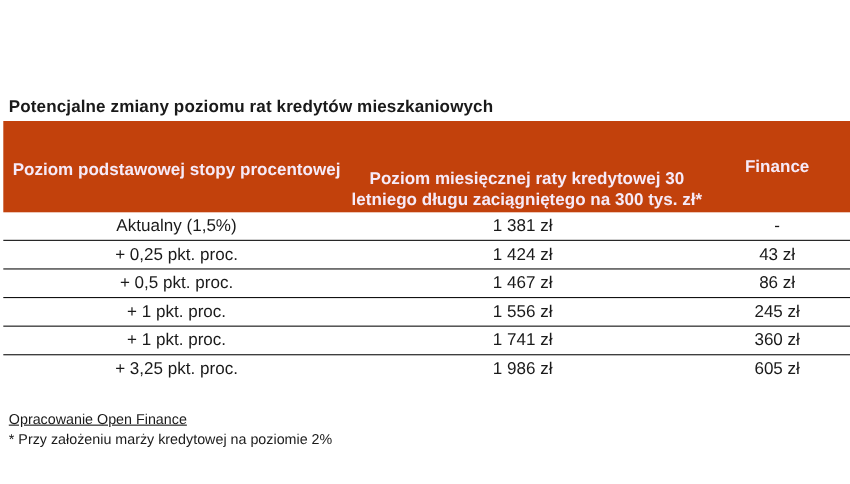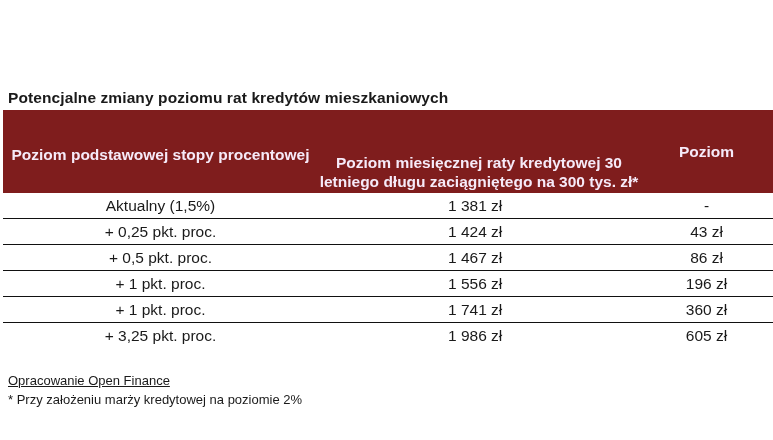--- a/index.html
+++ b/index.html
@@ -10,21 +10,21 @@
     }
     .title {
       position: absolute; left: 8px; top: 89px;
       font-size: 15.5px; font-weight: bold; color: #1a1a1a;
       letter-spacing: 0.1px; white-space: nowrap;
     }
     .table {
       position: absolute; left: 3px; top: 110px; width: 770px;
     }
     .thead {
-      display: flex; height: 83px; background: #7f1d1d; color: #f6eaf8;
+      display: flex; height: 83px; background: #c2410c; color: #f6eaf8;
       font-weight: bold; font-size: 15.5px; line-height: 19px;
     }
     .th { display: flex; align-items: center; justify-content: center; text-align: center; }
     .c1 { width: 315px; }
     .c2 { width: 322px; }
     .c3 { width: 133px; }
     .th.c1 { padding-top: 6px; box-sizing: border-box; }
     .th.c2 { padding-top: 0; margin-top: 40px; }
     .row {
       display: flex; height: 26px; font-size: 15.5px; color: #1a1a1a;
@@ -41,42 +41,42 @@
   </style>
 </head>
 <body>
 
 <div class="title">Potencjalne zmiany poziomu rat kredytów mieszkaniowych</div>
 
 <div class="table">
   <div class="thead">
     <div class="th c1">Poziom podstawowej stopy procentowej</div>
     <div class="th c2">Poziom miesięcznej raty kredytowej 30 letniego długu zaciągniętego na 300 tys. zł*</div>
-    <div class="th c3">Poziom</div>
+    <div class="th c3">Finance</div>
   </div>
   <div class="tbody">
     <div class="row">
       <div class="td c1">Aktualny (1,5%)</div>
       <div class="td c2">1 381 zł</div>
       <div class="td c3">-</div>
     </div>
     <div class="row">
       <div class="td c1">+ 0,25 pkt. proc.</div>
       <div class="td c2">1 424 zł</div>
       <div class="td c3">43 zł</div>
     </div>
     <div class="row">
       <div class="td c1">+ 0,5 pkt. proc.</div>
       <div class="td c2">1 467 zł</div>
       <div class="td c3">86 zł</div>
     </div>
     <div class="row">
       <div class="td c1">+ 1 pkt. proc.</div>
       <div class="td c2">1 556 zł</div>
-      <div class="td c3">196 zł</div>
+      <div class="td c3">245 zł</div>
     </div>
     <div class="row">
       <div class="td c1">+ 1 pkt. proc.</div>
       <div class="td c2">1 741 zł</div>
       <div class="td c3">360 zł</div>
     </div>
     <div class="row">
       <div class="td c1">+ 3,25 pkt. proc.</div>
       <div class="td c2">1 986 zł</div>
       <div class="td c3">605 zł</div>

